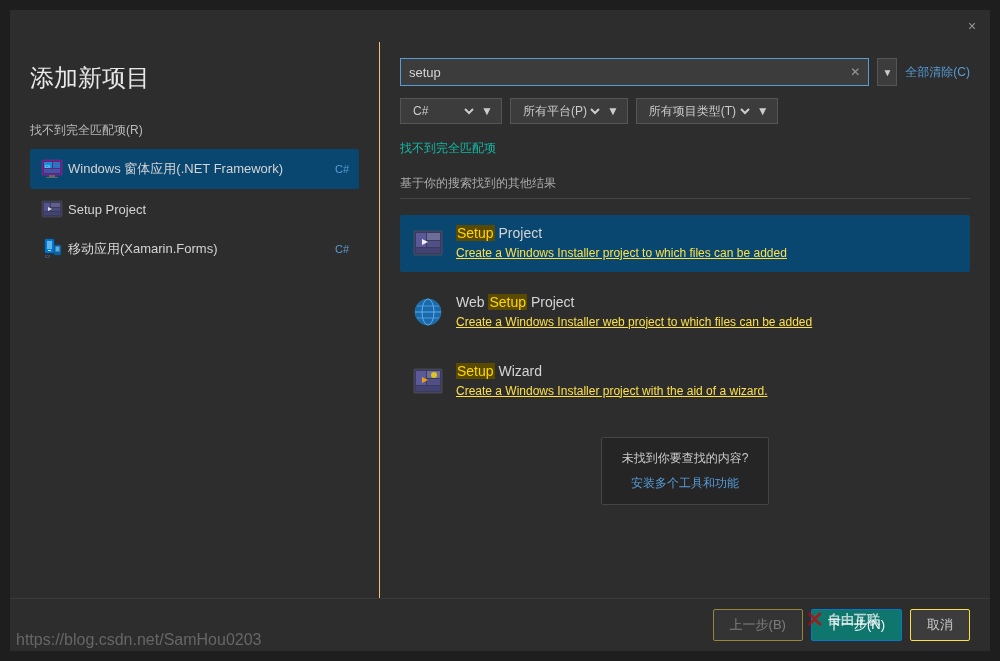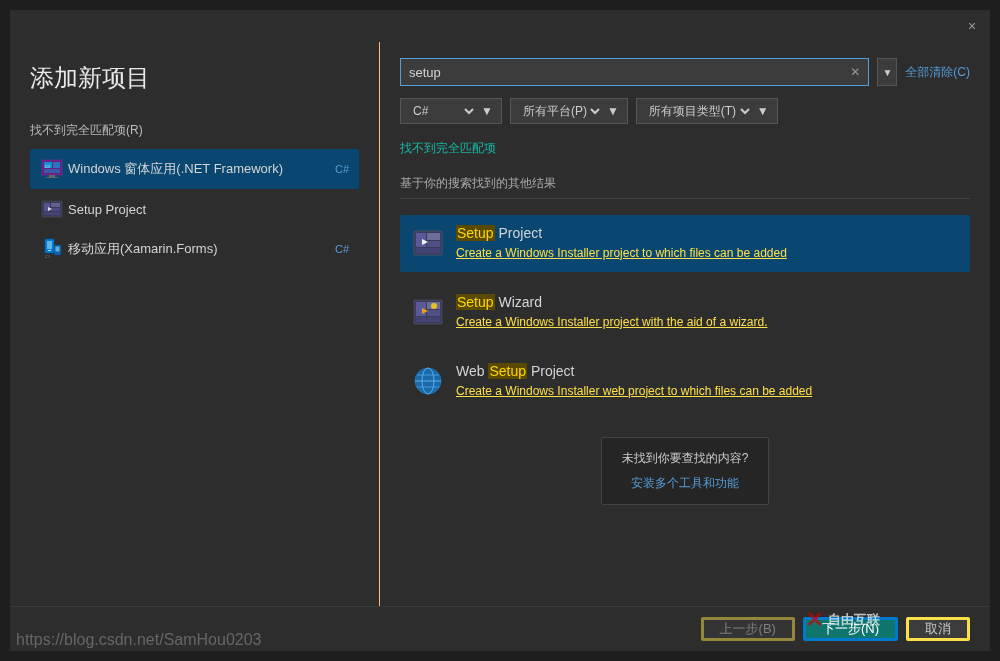--- a/index.html
+++ b/index.html
@@ -274,25 +274,25 @@
       display: flex;
       justify-content: flex-end;
       align-items: center;
       padding: 10px 20px;
       border-top: 1px solid #3a3a3a;
       gap: 8px;
       background: #2d2d2d;
     }
 
     .footer-btn {
-      height: 24px;
+      height: 32px;
       padding: 0 16px;
       font-size: 13px;
       cursor: pointer;
-      border: 3px solid #fde047;
+      border: 1px solid #fde047;
       background: #3c3c3c;
       color: #ccc;
       border-radius: 2px;
     }
     .footer-btn.primary {
       background: #0f766e;
       border-color: #007acc;
       color: #fff;
     }
     .footer-btn:disabled {
@@ -441,55 +441,55 @@
           <div class="result-title">
             <span></span><span class="highlight">Setup</span><span> Project</span>
           </div>
           <div class="result-desc">Create a Windows Installer project to which files can be added</div>
         </div>
       </div>
 
       <div class="result-item">
         <div class="result-icon">
           <svg viewBox="0 0 32 32" fill="none" width="32" height="32">
+            <circle cx="16" cy="16" r="13" fill="#1a6aaa" stroke="#2a8acc" stroke-width="0.5"></circle>
+            <ellipse cx="16" cy="16" rx="6" ry="13" fill="none" stroke="#5aacee" stroke-width="1"></ellipse>
+            <line x1="3" y1="16" x2="29" y2="16" stroke="#5aacee" stroke-width="1"></line>
+            <line x1="5" y1="10" x2="27" y2="10" stroke="#5aacee" stroke-width="0.7"></line>
+            <line x1="5" y1="22" x2="27" y2="22" stroke="#5aacee" stroke-width="0.7"></line>
+          </svg>
+        </div>
+        <div class="result-info">
+          <div class="result-title">
+            <span>Web </span><span class="highlight">Setup</span><span> Project</span>
+          </div>
+          <div class="result-desc">Create a Windows Installer web project to which files can be added</div>
+        </div>
+      </div>
+
+      <div class="result-item">
+        <div class="result-icon">
+          <svg viewBox="0 0 32 32" fill="none" width="32" height="32">
             <rect x="2" y="4" width="28" height="24" rx="1" fill="#3a3a5c" stroke="#666" stroke-width="0.5"></rect>
             <rect x="4" y="6" width="10" height="14" fill="#5a5a9a"></rect>
             <rect x="15" y="6" width="13" height="7" fill="#7a7aaa" opacity="0.8"></rect>
             <rect x="15" y="14" width="13" height="6" fill="#5a5a9a" opacity="0.7"></rect>
             <rect x="4" y="21" width="24" height="5" fill="#4a4a8a" opacity="0.5"></rect>
             <polygon points="10,12 10,18 16,15" fill="#ffa500" opacity="0.9"></polygon>
             <circle cx="22" cy="10" r="3" fill="#ffd700" opacity="0.8"></circle>
           </svg>
         </div>
         <div class="result-info">
           <div class="result-title">
             <span></span><span class="highlight">Setup</span><span> Wizard</span>
           </div>
           <div class="result-desc">Create a Windows Installer project with the aid of a wizard.</div>
         </div>
       </div>
 
-      <div class="result-item">
-        <div class="result-icon">
-          <svg viewBox="0 0 32 32" fill="none" width="32" height="32">
-            <circle cx="16" cy="16" r="13" fill="#1a6aaa" stroke="#2a8acc" stroke-width="0.5"></circle>
-            <ellipse cx="16" cy="16" rx="6" ry="13" fill="none" stroke="#5aacee" stroke-width="1"></ellipse>
-            <line x1="3" y1="16" x2="29" y2="16" stroke="#5aacee" stroke-width="1"></line>
-            <line x1="5" y1="10" x2="27" y2="10" stroke="#5aacee" stroke-width="0.7"></line>
-            <line x1="5" y1="22" x2="27" y2="22" stroke="#5aacee" stroke-width="0.7"></line>
-          </svg>
-        </div>
-        <div class="result-info">
-          <div class="result-title">
-            <span>Web </span><span class="highlight">Setup</span><span> Project</span>
-          </div>
-          <div class="result-desc">Create a Windows Installer web project to which files can be added</div>
-        </div>
-      </div>
-
       <div class="install-box">
         <div class="install-box-title">未找到你要查找的内容?</div>
         <a class="install-link">安装多个工具和功能</a>
       </div>
     </div>
   </div>
 
   <div class="footer">
     <button class="footer-btn" disabled="">上一步(B)</button>
     <button class="footer-btn primary">下一步(N)</button>

